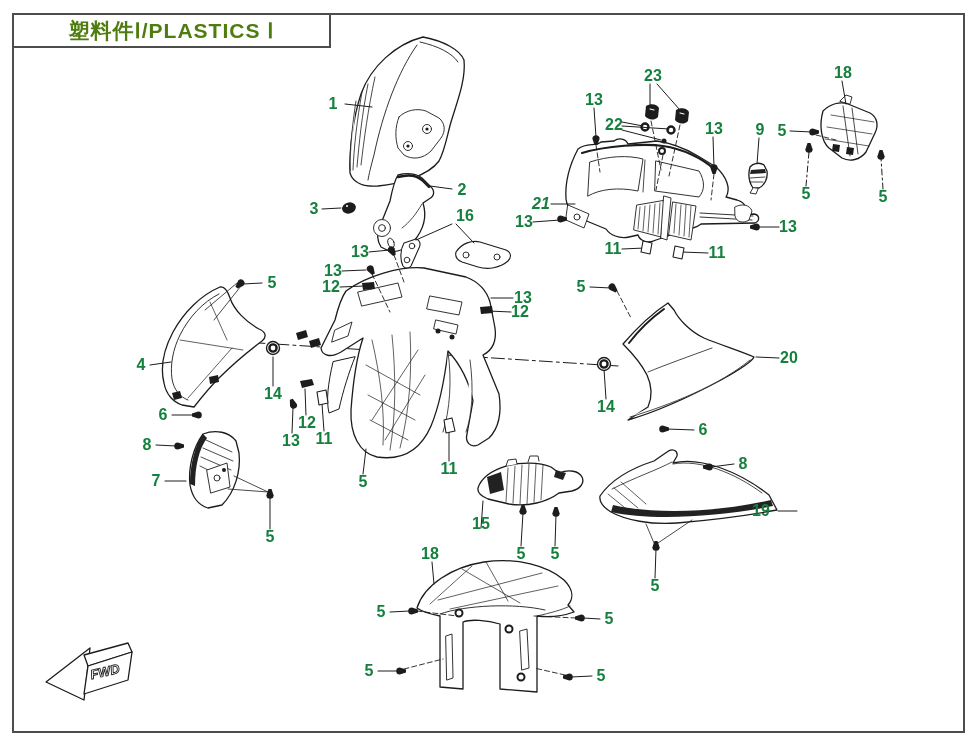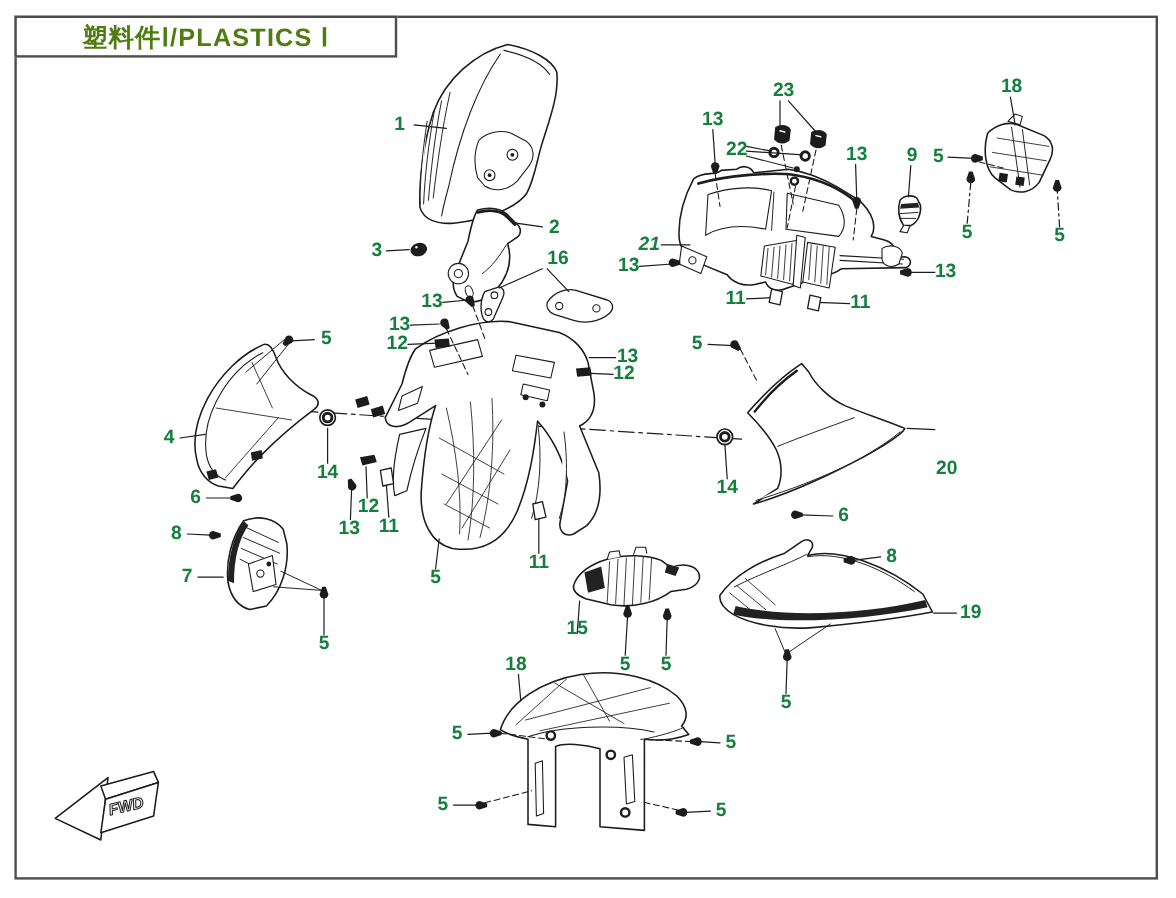--- a/index.html
+++ b/index.html
@@ -345,29 +345,29 @@
       <span class="callout" style="left: 141px; top: 365px;">4</span>
       <span class="callout" style="left: 273px; top: 394px;">14</span>
       <span class="callout" style="left: 163px; top: 415px;">6</span>
       <span class="callout" style="left: 307px; top: 423px;">12</span>
       <span class="callout" style="left: 291px; top: 441px;">13</span>
       <span class="callout" style="left: 324px; top: 439px;">11</span>
       <span class="callout" style="left: 363px; top: 482px;">5</span>
       <span class="callout" style="left: 449px; top: 469px;">11</span>
       <span class="callout" style="left: 606px; top: 407px;">14</span>
       <span class="callout" style="left: 703px; top: 430px;">6</span>
-      <span class="callout" style="left: 789px; top: 358px; margin-top: 33px;">20</span>
+      <span class="callout" style="left: 789px; top: 358px;">20</span>
       <span class="callout" style="left: 147px; top: 445px;">8</span>
       <span class="callout" style="left: 156px; top: 481px;">7</span>
       <span class="callout" style="left: 270px; top: 537px;">5</span>
       <span class="callout" style="left: 481px; top: 524px; text-align: right;">15</span>
       <span class="callout" style="left: 521px; top: 554px;">5</span>
       <span class="callout" style="left: 555px; top: 554px;">5</span>
       <span class="callout" style="left: 743px; top: 464px;">8</span>
-      <span class="callout" style="left: 809px; top: 511px;">19</span>
+      <span class="callout" style="left: 761px; top: 511px;">19</span>
       <span class="callout" style="left: 655px; top: 586px;">5</span>
       <span class="callout" style="left: 430px; top: 554px;">18</span>
       <span class="callout" style="left: 381px; top: 612px;">5</span>
       <span class="callout" style="left: 609px; top: 619px;">5</span>
       <span class="callout" style="left: 369px; top: 671px;">5</span>
       <span class="callout" style="left: 601px; top: 676px;">5</span>
     </div>
 
 </div>
 

